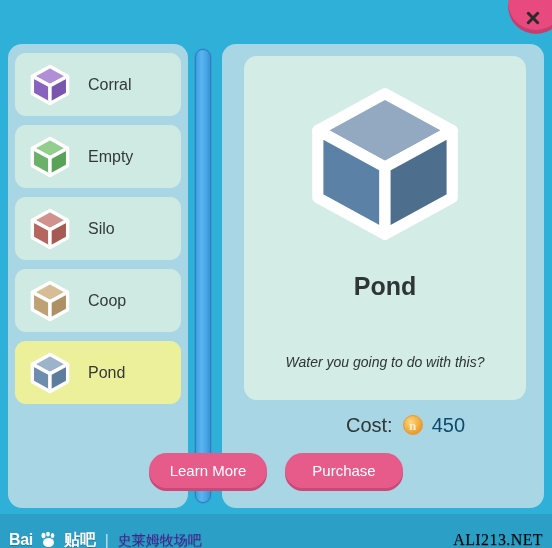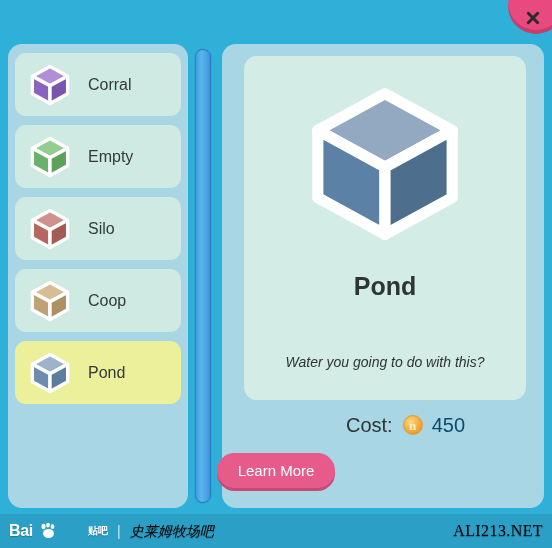--- a/index.html
+++ b/index.html
@@ -269,21 +269,21 @@
 
   
   .watermark {
     position: absolute;
     left: 0;
     bottom: 0;
     width: 552px;
     height: 34px;
     background: #2b9fc6;
     display: flex;
-    align-items: center;
+    align-items: flex-end;
     justify-content: space-between;
     padding: 0 9px;
     box-sizing: border-box;
   }
   .wm-left {
     display: flex;
     align-items: center;
     gap: 6px;
   }
   .wm-baidu {
@@ -293,39 +293,37 @@
     letter-spacing: -0.3px;
     line-height: 1;
     text-shadow: 0 1px 1px rgba(0,0,0,0.25);
   }
   .wm-paw {
     width: 17px;
     height: 16px;
     margin: 0 1px;
   }
   .wm-tieba {
-    font-size: 10px;
+    font-size: 16px;
     font-weight: bold;
     color: #ffffff;
     line-height: 1;
     text-shadow: 0 1px 1px rgba(0,0,0,0.25);
-    margin-left: 24px;
   }
   .wm-sep {
     font-size: 14px;
     color: #cde9f3;
     margin: 0 3px;
     line-height: 1;
   }
   .wm-forum {
     font-size: 14px;
-    color: #000000;
+    color: #4c1d95;
     line-height: 1;
     text-shadow: 0 1px 1px rgba(0,0,0,0.25);
-    font-style: italic;
   }
   .wm-right {
     font-size: 16px;
     color: #000000;
     font-family: "Liberation Serif", serif;
     letter-spacing: 0.4px;
     line-height: 1;
     text-shadow: 0 1px 1px rgba(0,0,0,0.3);
   }
 </style>
@@ -409,20 +407,21 @@
     <div class="cost-row">
       <span class="cost-label">Cost:</span>
       <span class="coin"></span>
       <span class="cost-value">450</span>
     </div>
 
   </div>
 
   <div class="btn-row">
     <button class="action-btn">Learn More</button>
+    <button class="action-btn">Purchase</button>
   </div>
 
   <div class="watermark">
     <div class="wm-left">
       <span class="wm-baidu">Bai</span>
       <svg class="wm-paw" viewBox="0 0 34 32">
         <ellipse cx="7" cy="7" rx="4" ry="5.5" fill="#ffffff"></ellipse>
         <ellipse cx="16" cy="4" rx="3.6" ry="5" fill="#ffffff"></ellipse>
         <ellipse cx="25" cy="7" rx="3.6" ry="5" fill="#ffffff"></ellipse>
         <ellipse cx="17" cy="21" rx="11" ry="9" fill="#ffffff"></ellipse>

